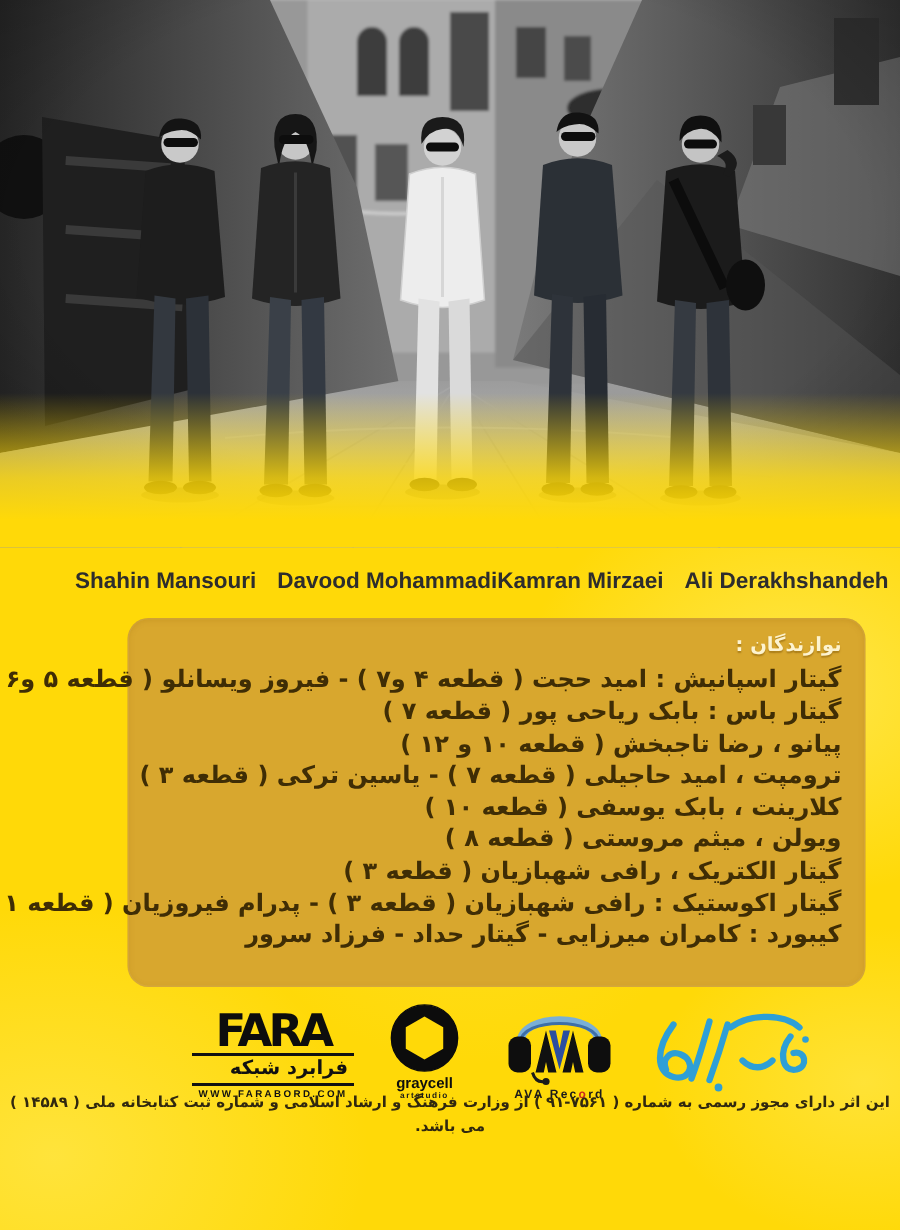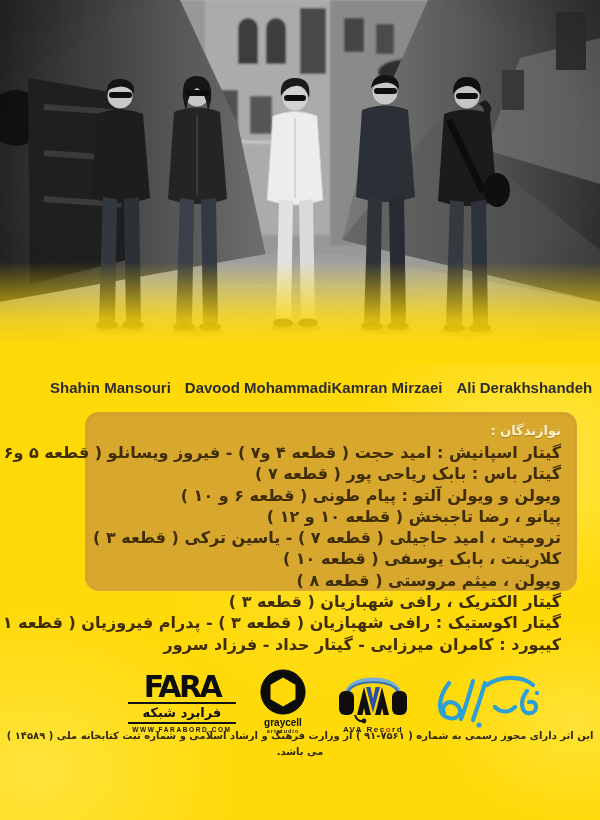--- a/index.html
+++ b/index.html
@@ -15,21 +15,21 @@
   }
   .photo{position:absolute;top:0;left:0;width:600px;height:365px;}
   .names{
     position:absolute;top:366px;left:0;width:484px;height:26px;
     display:flex;justify-content:space-between;align-items:flex-start;
     padding:0 40px 0 50px;box-sizing:border-box;
     font-family:"Liberation Sans",sans-serif;font-weight:bold;font-size:15px;color:#2d2d2d;margin-top:13px;
   }
   .name-group{display:flex;gap:14px;white-space:nowrap;}
   .credits-panel{
-    position:absolute;top:412px;left:85px;width:492px;height:179px;box-sizing:border-box;
+    position:absolute;top:412px;left:85px;width:492px;height:246px;box-sizing:border-box;
     background:#D8A72E;border-radius:14px;
     padding:8px 16px 8px 12px;
     direction:rtl;text-align:right;
     box-shadow:0 1px 4px rgba(150,100,0,.25) inset, 0 0 0 1px rgba(255,255,255,.08) inset;
   }
   .credits-title{
     font-size:13px;font-weight:bold;color:#FDF3CF;line-height:22px;
     text-shadow:0 1px 1px rgba(120,80,0,.45);
   }
   .credit-line{
@@ -40,21 +40,21 @@
     display:flex;justify-content:center;align-items:center;gap:10px;
     padding-left:72px;box-sizing:border-box;
   }
   .logo{display:flex;flex-direction:column;align-items:center;justify-content:center;}
   .fara{width:108px;}
   .fara-word{font-family:"DejaVu Sans",sans-serif;}
   .fara-fa{
     border-top:2px solid #111;border-bottom:2px solid #111;
     font-size:13px;font-weight:bold;color:#111;letter-spacing:3px;
     padding:0 4px;line-height:18px;direction:rtl;white-space:nowrap;width:100%;
-    text-align:center;box-sizing:border-box;
+    box-sizing:border-box;
   }
   .fara-url{
     font-family:"Liberation Sans",sans-serif;font-size:6.5px;font-weight:bold;
     letter-spacing:1.6px;color:#111;margin-top:2px;white-space:nowrap;
   }
   .graycell{width:74px;}
   .graycell-name{font-family:"Liberation Sans",sans-serif;font-size:10px;font-weight:bold;color:#0e0e0e;line-height:11px;margin-top:1px;}
   .graycell-sub{font-family:"Liberation Sans",sans-serif;font-size:5.5px;font-weight:bold;letter-spacing:1px;color:#1a1a1a;}
   .ava{width:86px;}
   .ava-label{font-family:"Liberation Sans",sans-serif;font-size:8px;font-weight:bold;letter-spacing:1.5px;color:#1b1b1b;margin-top:0px;}
@@ -240,21 +240,20 @@
   <div class="name-group">
     <span>Kamran Mirzaei</span>
     <span>Ali Derakhshandeh</span>
   </div>
 </div>
 
 <div class="credits-panel">
   <div class="credits-title">نوازندگان :</div>
   <div class="credit-line">گیتار اسپانیش : امید حجت ( قطعه ۴ و۷ ) - فیروز ویسانلو ( قطعه ۵ و۶ ) - داود محمدی ( قطعه ۸ )</div>
   <div class="credit-line">گیتار باس : بابک ریاحی پور ( قطعه ۷ )</div>
-  <div class="credit-line">ویولن و ویولن آلتو : پیام طونی ( قطعه ۶ و ۱۰ )</div>
   <div class="credit-line">پیانو ، رضا تاجبخش ( قطعه ۱۰ و ۱۲ )</div>
   <div class="credit-line">ترومپت ، امید حاجیلی ( قطعه ۷ ) - یاسین ترکی ( قطعه ۳ )</div>
   <div class="credit-line">کلارینت ، بابک یوسفی ( قطعه ۱۰ )</div>
   <div class="credit-line">ویولن ، میثم مروستی ( قطعه ۸ )</div>
   <div class="credit-line">گیتار الکتریک ، رافی شهبازیان ( قطعه ۳ )</div>
   <div class="credit-line">گیتار اکوستیک : رافی شهبازیان ( قطعه ۳ ) - پدرام فیروزیان ( قطعه ۱ )</div>
   <div class="credit-line">کیبورد : کامران میرزایی - گیتار حداد - فرزاد سرور</div>
 </div>
 
 <div class="logos">

